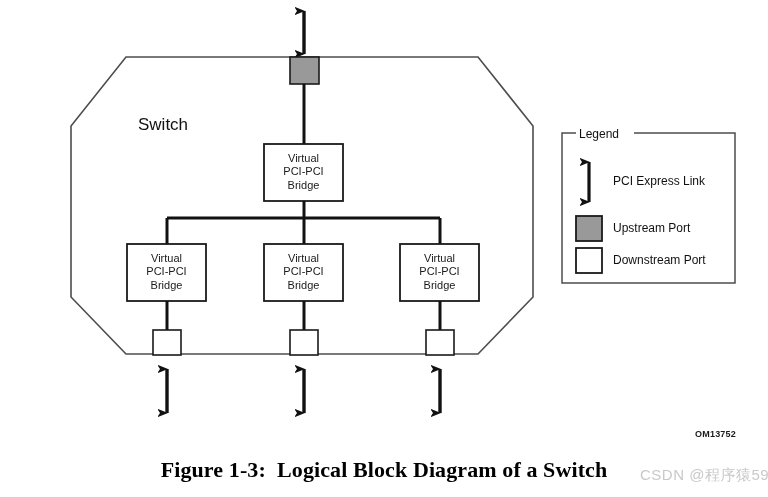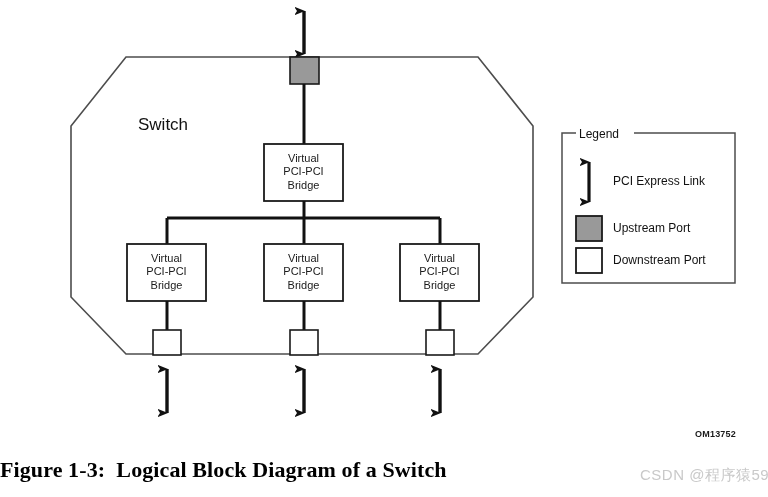--- a/index.html
+++ b/index.html
@@ -59,20 +59,21 @@
     font-weight: bold;
     fill: #1a1a1a;
     text-anchor: end;
     letter-spacing: 0.2px;
   }
   .caption {
     position: absolute;
     left: 0;
     top: 457px;
     width: 768px;
+    text-align: center;
     font-family: "Liberation Serif", serif;
     font-size: 22px;
     font-weight: bold;
     color: #000000;
     letter-spacing: 0.1px;
     white-space: pre;
   }
   .watermark {
     position: absolute;
     left: 640px;

